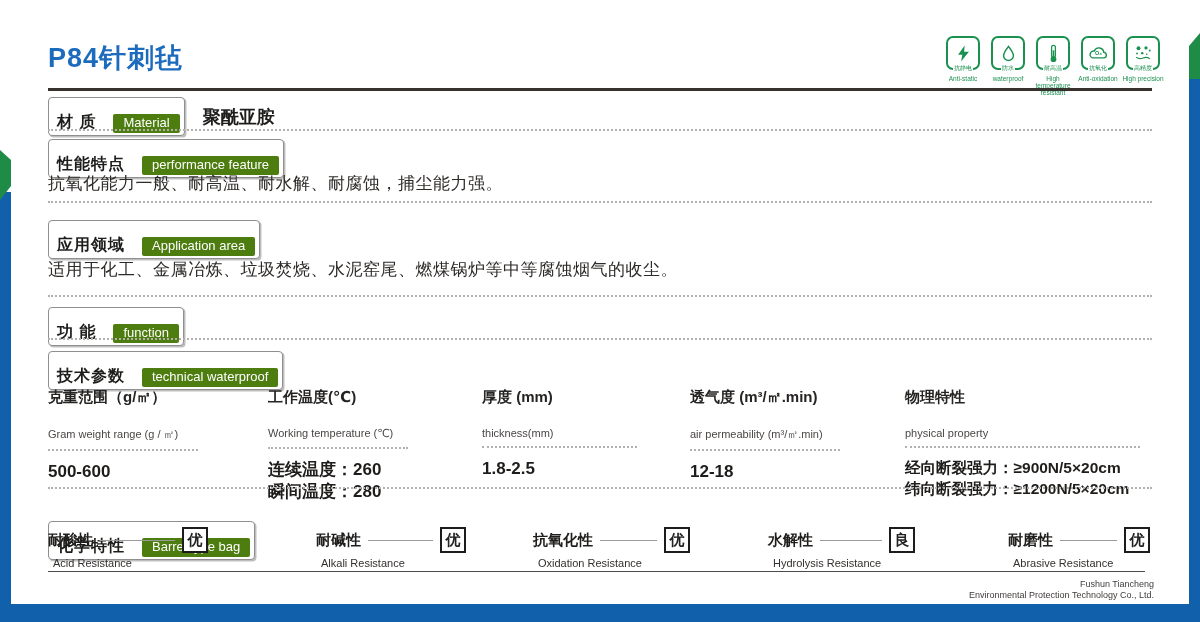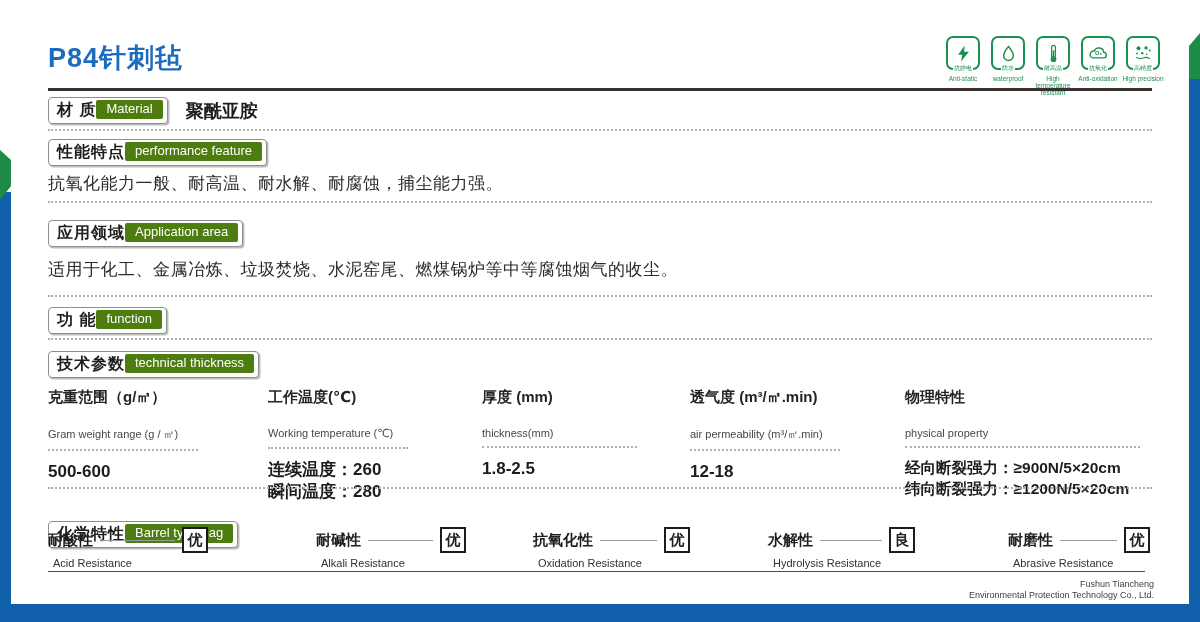--- a/index.html
+++ b/index.html
@@ -22,22 +22,22 @@
   .ficon{width:42px;display:flex;flex-direction:column;align-items:center;}
   .ficon-box{width:30px;height:30px;border:2px solid #1b9150;border-radius:7px;position:relative;
              display:flex;align-items:center;justify-content:center;background:#fff;}
   .ficon-zh{position:absolute;bottom:-4px;left:50%;transform:translateX(-50%);background:#fff;
             font-size:6px;color:#1b9150;padding:0 1px;white-space:nowrap;line-height:7px;}
   .ficon-en{font-size:6.5px;color:#1b9150;margin-top:5px;text-align:center;line-height:7px;width:50px;}
 
   .topline{position:absolute;left:48px;top:88px;width:1104px;height:3px;background:#37322e;}
 
   
-  .badge-outer{display:inline-flex;align-items:flex-start;gap:0;border:1px solid #8f8f8f;border-radius:4px;
-               padding:2px 4px 2px 8px;background:#fff;box-shadow:1.5px 1.5px 0 rgba(110,110,110,.45);}
+  .badge-outer{display:inline-flex;align-items:flex-end;gap:17px;border:1px solid #8f8f8f;border-radius:4px;
+               padding:14px 4px 2px 8px;background:#fff;box-shadow:1.5px 1.5px 0 rgba(110,110,110,.45);}
   .badge-zh{font-size:16px;font-weight:bold;color:#1d1d1b;letter-spacing:1px;white-space:nowrap;}
   .badge-en{background:#4d7c0f;color:#fff;font-size:13px;padding:1px 10px 3px;border-radius:2px;white-space:nowrap;}
 
   .abs{position:absolute;}
   .material-row{left:48px;top:97px;display:flex;align-items:center;gap:18px;}
   .material-value{font-size:18px;font-weight:bold;color:#1f1d1b;}
 
   .dotline{position:absolute;left:48px;width:1104px;border-top:2px dotted #b3b0ad;}
   .dot1{top:129px}.dot2{top:201px}.dot3{top:295px}.dot4{top:338px}.dot5{top:487px}
 
@@ -172,21 +172,21 @@
   <div class="dotline dot3"></div>
 
   <span class="abs badge-outer func-badge">
     <span class="badge-zh">功 能</span>
     <span class="badge-en">function</span>
   </span>
   <div class="dotline dot4"></div>
 
   <span class="abs badge-outer tech-badge">
     <span class="badge-zh">技术参数</span>
-    <span class="badge-en">technical thickness</span>
+    <span class="badge-en">technical waterproof</span>
   </span>
 
   <div class="pcol pc1">
     <div class="param-zh">克重范围（g/㎡）</div>
     <div class="param-en">Gram weight range (g / ㎡)</div>
     <div class="param-dot"></div>
     <div class="param-val">500-600</div>
   </div>
   <div class="pcol pc2">
     <div class="param-zh">工作温度(℃)</div>

